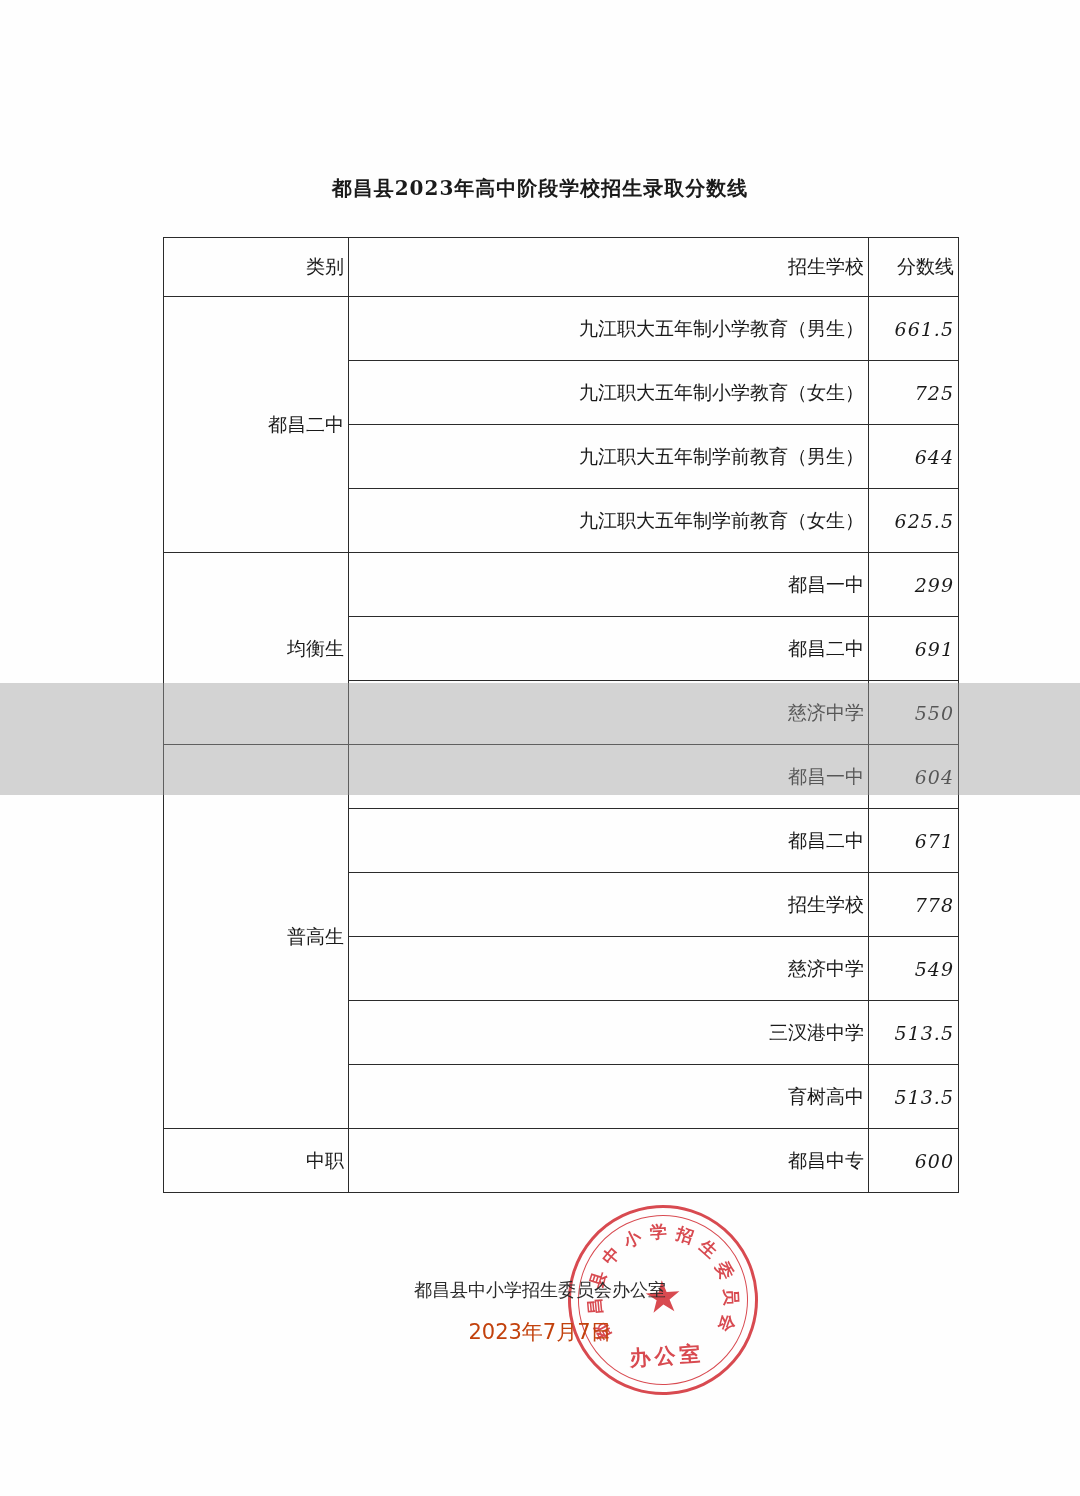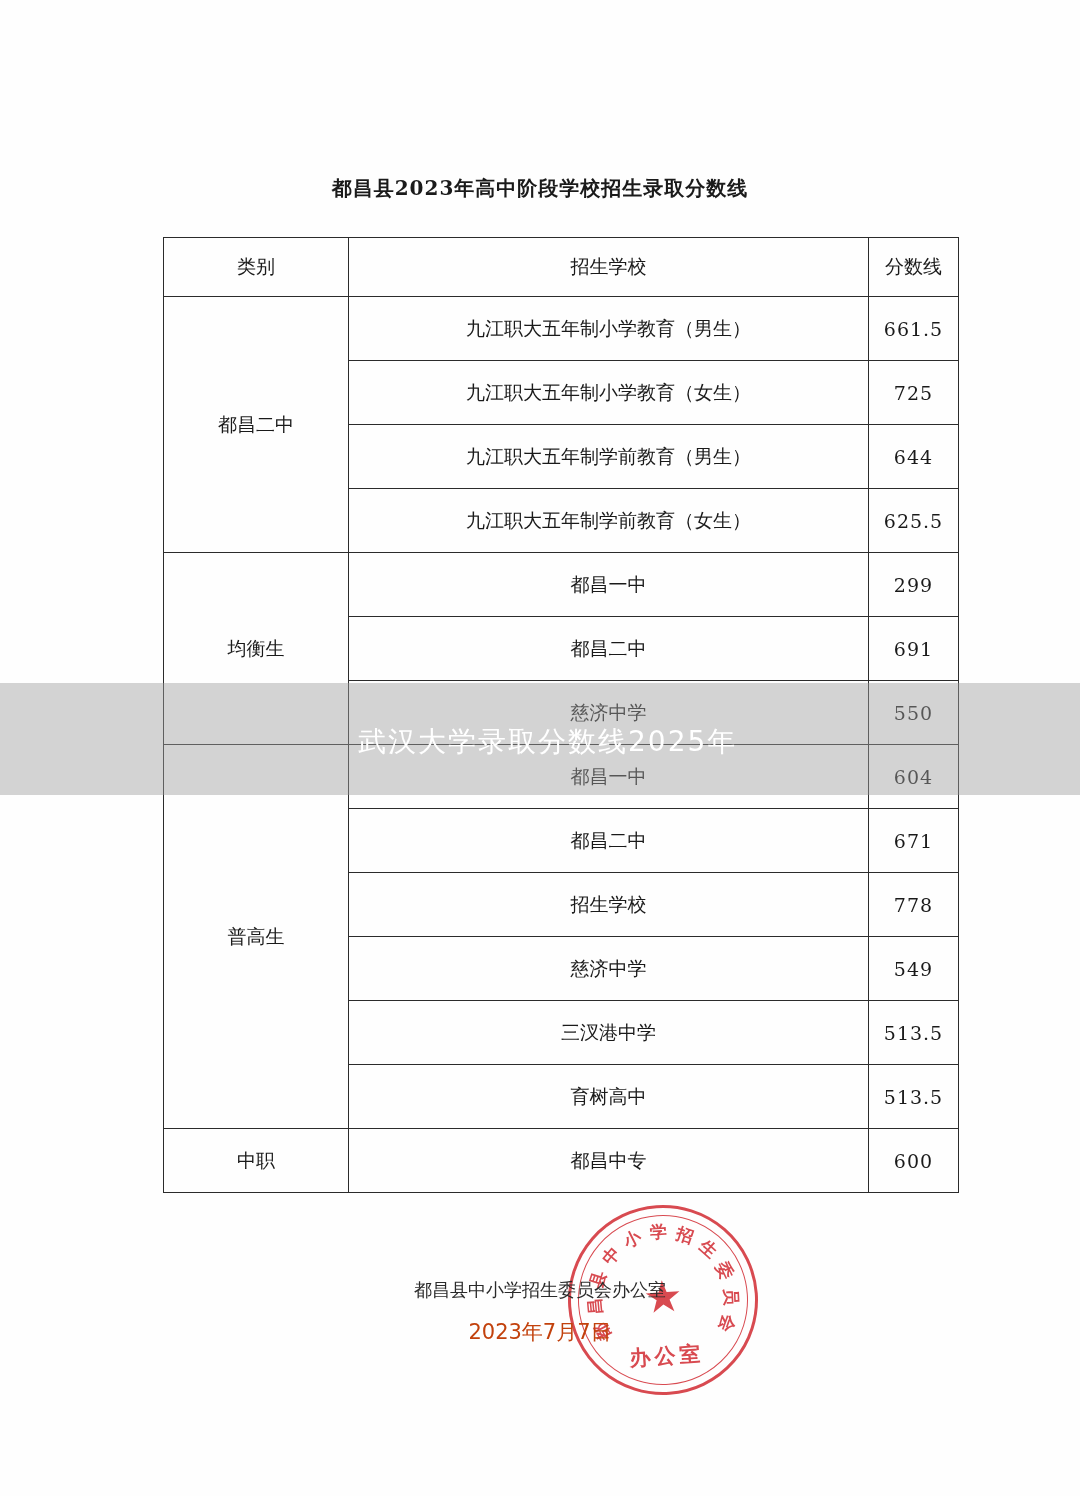--- a/index.html
+++ b/index.html
@@ -34,37 +34,38 @@
   table.score-table {
     position: absolute;
     top: 237px;
     left: 163px;
     width: 795px;
     border-collapse: collapse;
     table-layout: fixed;
   }
   table.score-table td {
     border: 1px solid #2b2b2b;
-    text-align: center;
+    text-align: right;
     vertical-align: middle;
     font-size: 19px;
     height: 63px;
     padding: 0 4px;
     font-family: "DejaVu Serif", "Liberation Serif", serif;
   }
   table.score-table td.header-cell {
     height: 58px;
     font-size: 19px;
   }
   .col-cat { width: 185px; }
   .col-school { width: 520px; }
   .col-score { width: 90px; }
   td.score-cell {
     font-family: "Liberation Serif", serif;
     letter-spacing: 1px;
+    font-style: italic;
   }
   .seal {
     position: absolute;
     left: 568px;
     top: 1205px;
     width: 184px;
     height: 184px;
     border: 3px solid #d0232b;
     border-radius: 50%;
     opacity: 0.82;
@@ -254,15 +255,14 @@
         <span style="transform: rotate(114deg) translate(0px, -68px) rotate(0deg) translate(-50%, -50%);">会</span>
       </div>
     <div class="star">★</div>
     <div class="bottom-text">办公室</div>
   </div>
 
   <div class="signature">都昌县中小学招生委员会办公室</div>
   <div class="sign-date">2023年7月7日</div>
 
   <div class="watermark-band"></div>
-  <div class="watermark-text">武汉大学录取分数线2025年</div>
 
 </div>
 
 </body></html>

